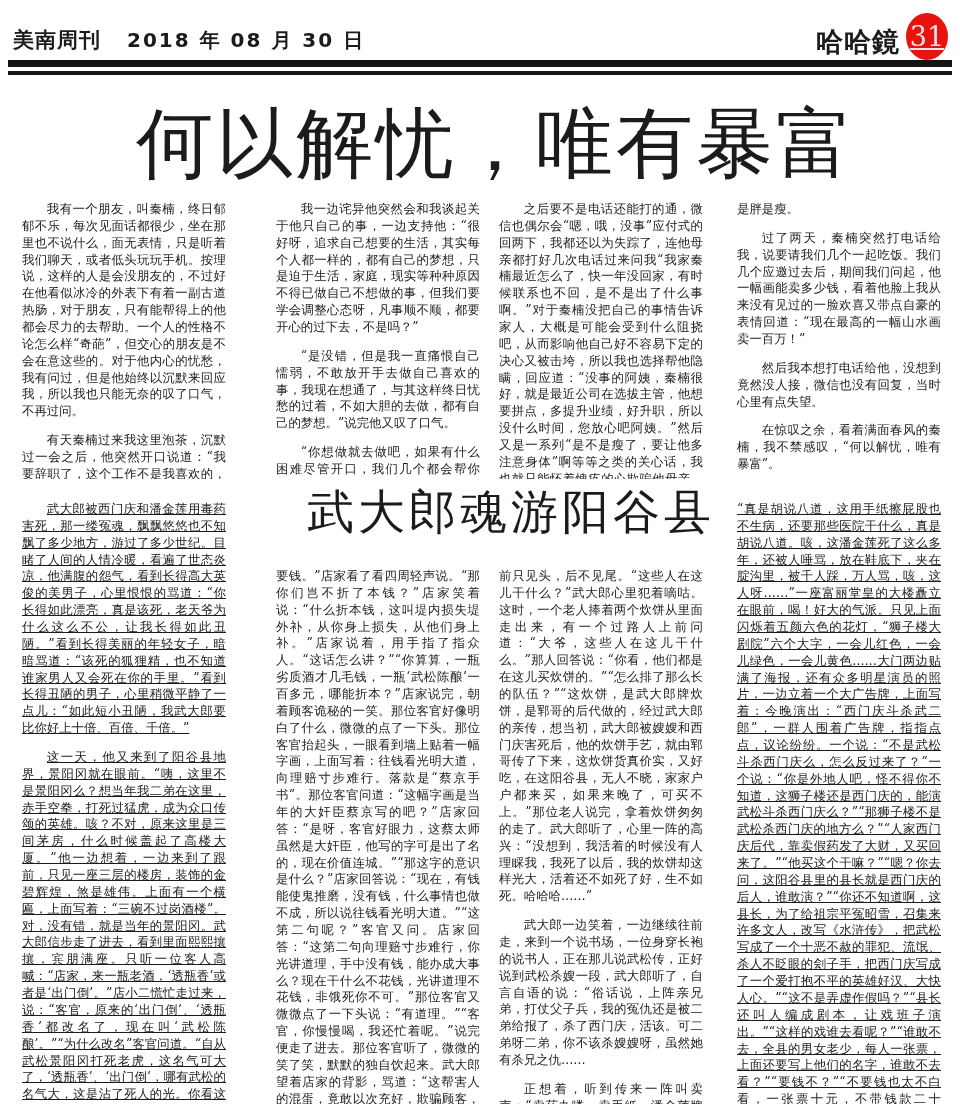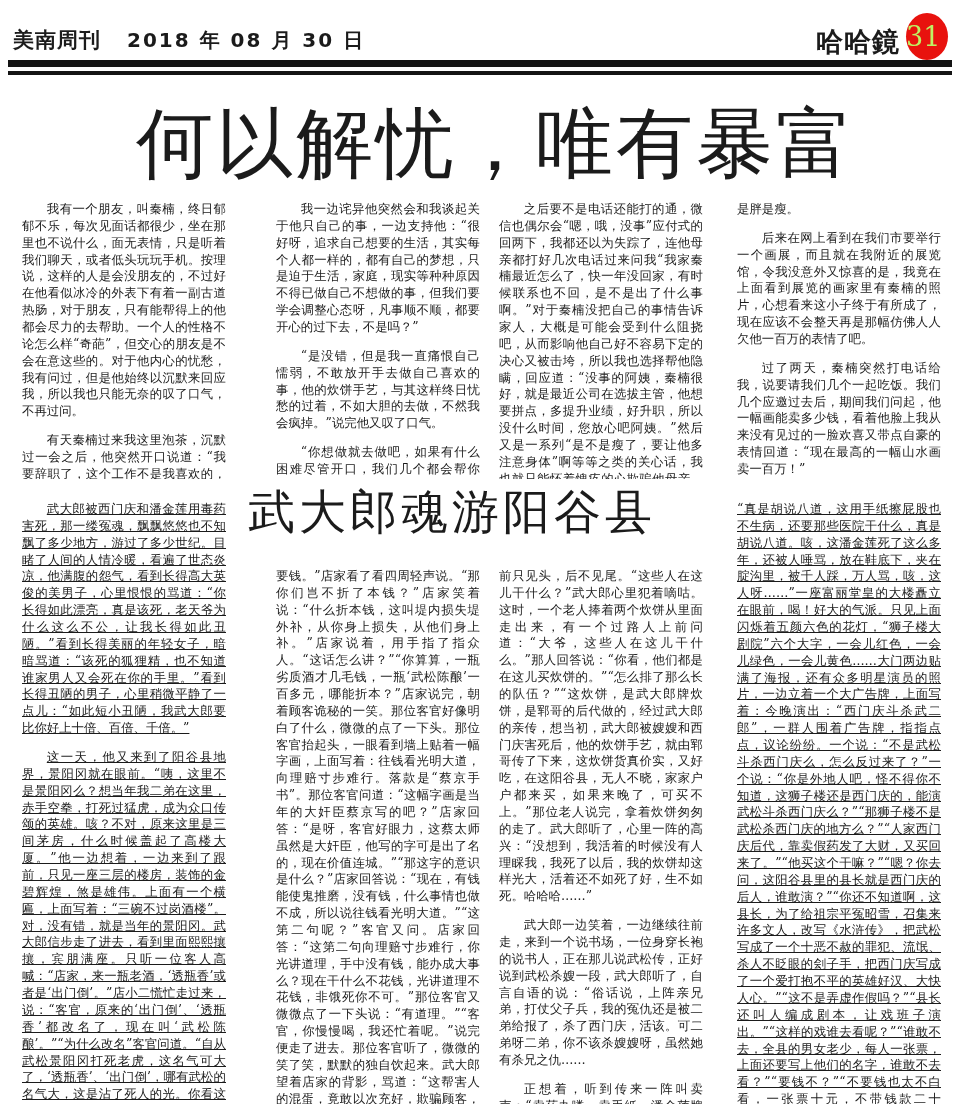--- a/index.html
+++ b/index.html
@@ -6,35 +6,35 @@
   .page{position:relative;width:960px;height:1104px;background:#ffffff;overflow:hidden;
         font-family:"DejaVu Serif","Liberation Serif",serif;color:#1b1b1b;}
   
   .masthead{position:absolute;left:0;top:0;width:100%;height:78px;}
   .mast-left{position:absolute;left:13px;top:26px;font-family:"DejaVu Sans","Liberation Sans",sans-serif;
              font-weight:bold;font-size:21px;letter-spacing:1px;white-space:nowrap;}
   .mast-left .date{margin-left:26px;font-size:20px;letter-spacing:2px;}
   .mast-section{position:absolute;right:60px;top:24px;font-family:Liberation Serif, serif;
                 font-weight:bold;font-size:27px;letter-spacing:1px;}
   .page-badge{position:absolute;right:12px;top:13px;width:42px;height:47px;border-radius:50%;
-              text-align:left;line-height:47px;color:#bef264;font-size:27px;
-              font-family:"DejaVu Serif",serif;}
+              text-align:center;line-height:47px;color:#e5e5e5;font-size:27px;
+              font-family:"DejaVu Serif",serif;text-decoration:underline;}
   .rule-a{position:absolute;left:8px;right:8px;top:60px;height:7px;background:#141414;}
   .rule-b{position:absolute;left:8px;right:8px;top:71px;height:4px;background:#141414;}
   
   .headline1{position:absolute;left:0;top:86px;width:100%;text-align:center;margin:16px;
              font-size:77px;font-weight:500;letter-spacing:3px;line-height:1.1;}
   .col{position:absolute;width:228px;overflow:hidden;text-align:justify;
        font-size:12.4px;line-height:1.36;}
   .col p{margin:12px;text-indent:2em;}
   .col p.cont{text-indent:0;}
   .a1{top:189px;height:290px;}
   .c1{left:10px;} .c2{left:264px;} .c3{left:487px;} .c4{left:725px;}
   
-  .headline2{position:absolute;left:248px;top:484px;width:467px;text-align:left;margin:0;
+  .headline2{position:absolute;left:248px;top:484px;width:467px;text-align:right;margin:0;
              font-size:47px;font-weight:500;letter-spacing:4px;line-height:1.2;font-family:Liberation Serif, serif;}
   .a2-tall{top:489px;height:615px;text-decoration:underline;}
   .a2-mid{top:556px;height:548px;}
 </style>
 </head>
 <body>
 
 <div class="page">
 
   <div class="masthead">
@@ -48,29 +48,28 @@
   </div>
 
   <h1 class="headline1">何以解忧，唯有暴富</h1>
 
   <div class="col a1 c1">
     <p>我有一个朋友，叫秦楠，终日郁郁不乐，每次见面话都很少，坐在那里也不说什么，面无表情，只是听着我们聊天，或者低头玩玩手机。按理说，这样的人是会没朋友的，不过好在他看似冰冷的外表下有着一副古道热肠，对于朋友，只有能帮得上的他都会尽力的去帮助。一个人的性格不论怎么样“奇葩”，但交心的朋友是不会在意这些的。对于他内心的忧愁，我有问过，但是他始终以沉默来回应我，所以我也只能无奈的叹了口气，不再过问。</p>
     <p>有天秦楠过来我这里泡茶，沉默过一会之后，他突然开口说道：“我要辞职了，这个工作不是我喜欢的，虽然薪资也不算低，为了蝇头小利，我决定全身心投入绘画。”</p>
   </div>
   <div class="col a1 c2">
     <p>我一边诧异他突然会和我谈起关于他只自己的事，一边支持他：“很好呀，追求自己想要的生活，其实每个人都一样的，都有自己的梦想，只是迫于生活，家庭，现实等种种原因不得已做自己不想做的事，但我们要学会调整心态呀，凡事顺不顺，都要开心的过下去，不是吗？”</p>
-    <p>“是没错，但是我一直痛恨自己懦弱，不敢放开手去做自己喜欢的事，他的炊饼手艺，与其这样终日忧愁的过着，不如大胆的去做，不然我会疯掉。”说完他又叹了口气。</p>
+    <p>“是没错，但是我一直痛恨自己懦弱，不敢放开手去做自己喜欢的事，我现在想通了，与其这样终日忧愁的过着，不如大胆的去做，都有自己的梦想。”说完他又叹了口气。</p>
     <p>“你想做就去做吧，如果有什么困难尽管开口，我们几个都会帮你的。”我想我除了支持和支持似乎也没办法为他做什么，我看的出来，他做这个决定几乎花光了自己的勇气，颇有那种把自己置之死地而后生的那种感觉。</p>
   </div>
   <div class="col a1 c3">
     <p>之后要不是电话还能打的通，微信也偶尔会“嗯，哦，没事”应付式的回两下，我都还以为失踪了，连他母亲都打好几次电话过来问我“我家秦楠最近怎么了，快一年没回家，有时候联系也不回，是不是出了什么事啊。”对于秦楠没把自己的事情告诉家人，大概是可能会受到什么阻挠吧，从而影响他自己好不容易下定的决心又被击垮，所以我也选择帮他隐瞒，回应道：“没事的阿姨，秦楠很好，就是最近公司在选拔主管，他想要拼点，多提升业绩，好升职，所以没什么时间，您放心吧阿姨。”然后又是一系列“是不是瘦了，要让他多注意身体”啊等等之类的关心话，我也就只能怀着愧疚的心欺骗他母亲。因为说实话，我也很久没见过他了，我也不知道他现在是圆是扁，</p>
   </div>
   <div class="col a1 c4">
     <p class="cont">是胖是瘦。</p>
-    <p>后来在网上看到在我们市要举行一个画展，而且就在我附近的展览馆，令我没意外又惊喜的是，我竟在上面看到展览的画家里有秦楠的照片，心想看来这小子终于有所成了，现在应该不会整天再是那幅仿佛人人欠他一百万的表情了吧。</p>
     <p>过了两天，秦楠突然打电话给我，说要请我们几个一起吃饭。我们几个应邀过去后，期间我们问起，他一幅画能卖多少钱，看着他脸上我从来没有见过的一脸欢喜又带点自豪的表情回道：“现在最高的一幅山水画卖一百万！”</p>
     <p>然后我本想打电话给他，没想到竟然没人接，微信也没有回复，当时心里有点失望。</p>
     <p>在惊叹之余，看着满面春风的秦楠，我不禁感叹，“何以解忧，唯有暴富”。</p>
   </div>
 
   <h2 class="headline2">武大郎魂游阳谷县</h2>
 
   <div class="col a2-tall c1">
     <p>武大郎被西门庆和潘金莲用毒药害死，那一缕冤魂，飘飘悠悠也不知飘了多少地方，游过了多少世纪。目睹了人间的人情冷暖，看遍了世态炎凉，他满腹的怨气，看到长得高大英俊的美男子，心里恨恨的骂道：“你长得如此漂亮，真是该死，老天爷为什么这么不公，让我长得如此丑陋。”看到长得美丽的年轻女子，暗暗骂道：“该死的狐狸精，也不知道谁家男人又会死在你的手里。”看到长得丑陋的男子，心里稍微平静了一点儿：“如此短小丑陋，我武大郎要比你好上十倍、百倍、千倍。”</p>
     <p>这一天，他又来到了阳谷县地界，景阳冈就在眼前。“咦，这里不是景阳冈么？想当年我二弟在这里，赤手空拳，打死过猛虎，成为众口传颂的英雄。咳？不对，原来这里是三间茅房，什么时候盖起了高楼大厦。”他一边想着，一边来到了跟前，只见一座三层的楼房，装饰的金碧辉煌，煞是雄伟。上面有一个横匾，上面写着：“三碗不过岗酒楼”。对，没有错，就是当年的景阳冈。武大郎信步走了进去，看到里面熙熙攘攘，宾朋满座。只听一位客人高喊：“店家，来一瓶老酒，‘透瓶香’或者是‘出门倒’。”店小二慌忙走过来，说：“客官，原来的‘出门倒’、‘透瓶香’都改名了，现在叫‘武松陈酿’。”“为什么改名”客官问道。“自从武松景阳冈打死老虎，这名气可大了，‘透瓶香’、‘出门倒’，哪有武松的名气大，这是沾了死人的光。你看这香烟，饭菜都是用武松的名字命名的，‘武松白菜’‘武松馒头’……你看，我们这儿多火爆呀！”店小二说完，拿来一瓶武松陈酿，放在客官面前。那位客官打开瓶盖，端起一杯一饮而尽，他咂吧咂吧嘴问：“店家，这酒我来了不下于几十次，怎么这酒的滋味不和原来的一样，是不是假酒，岂不坏了武松的名头。”店小二慌忙凑到客官耳边悄声说：“客官，轻声点，刚才你说的一点儿不假，是假酒，因为这武松陈酿供不应求，只好用这劣酒来应付顾客。”“你这是欺骗</p>

